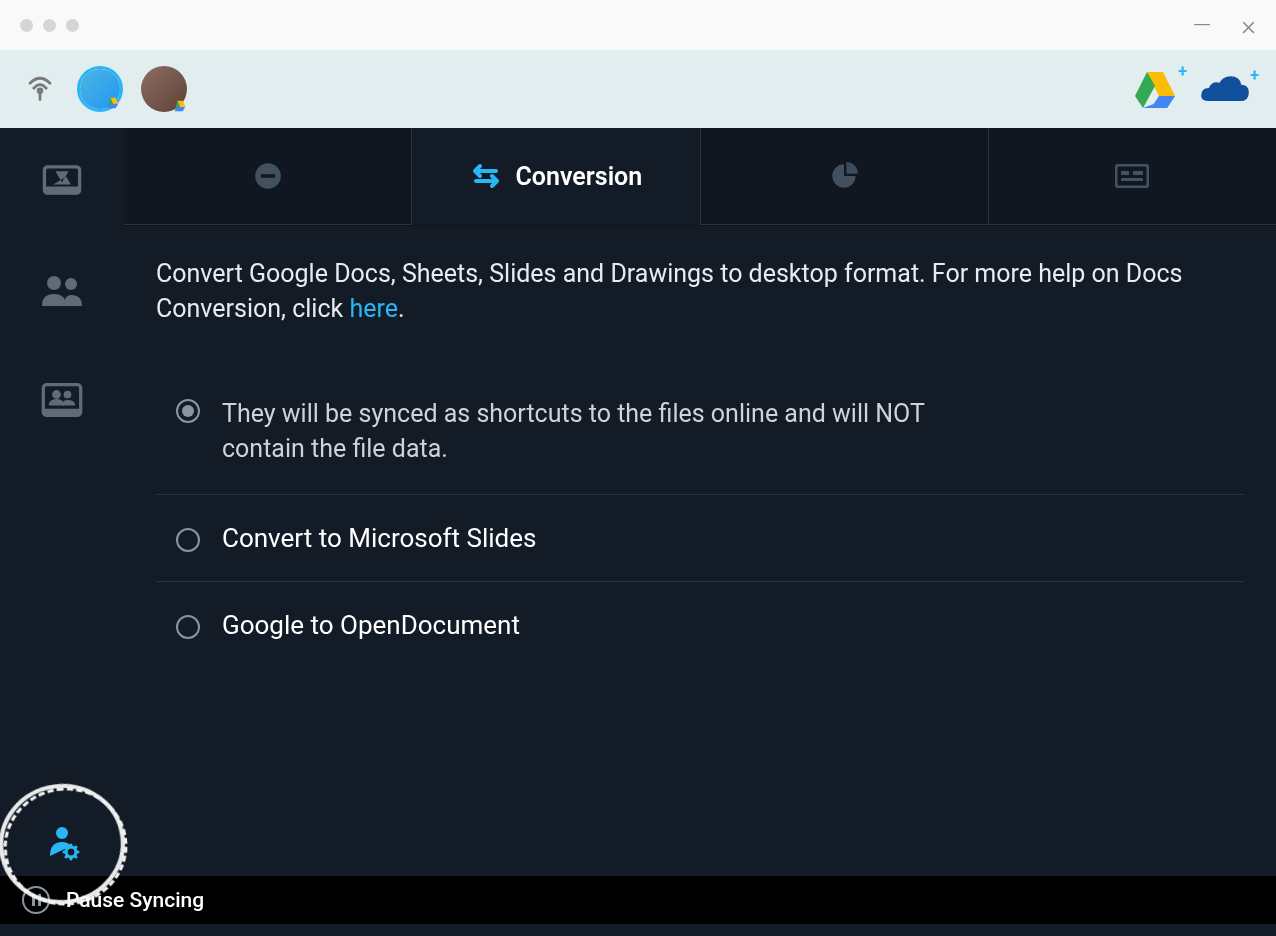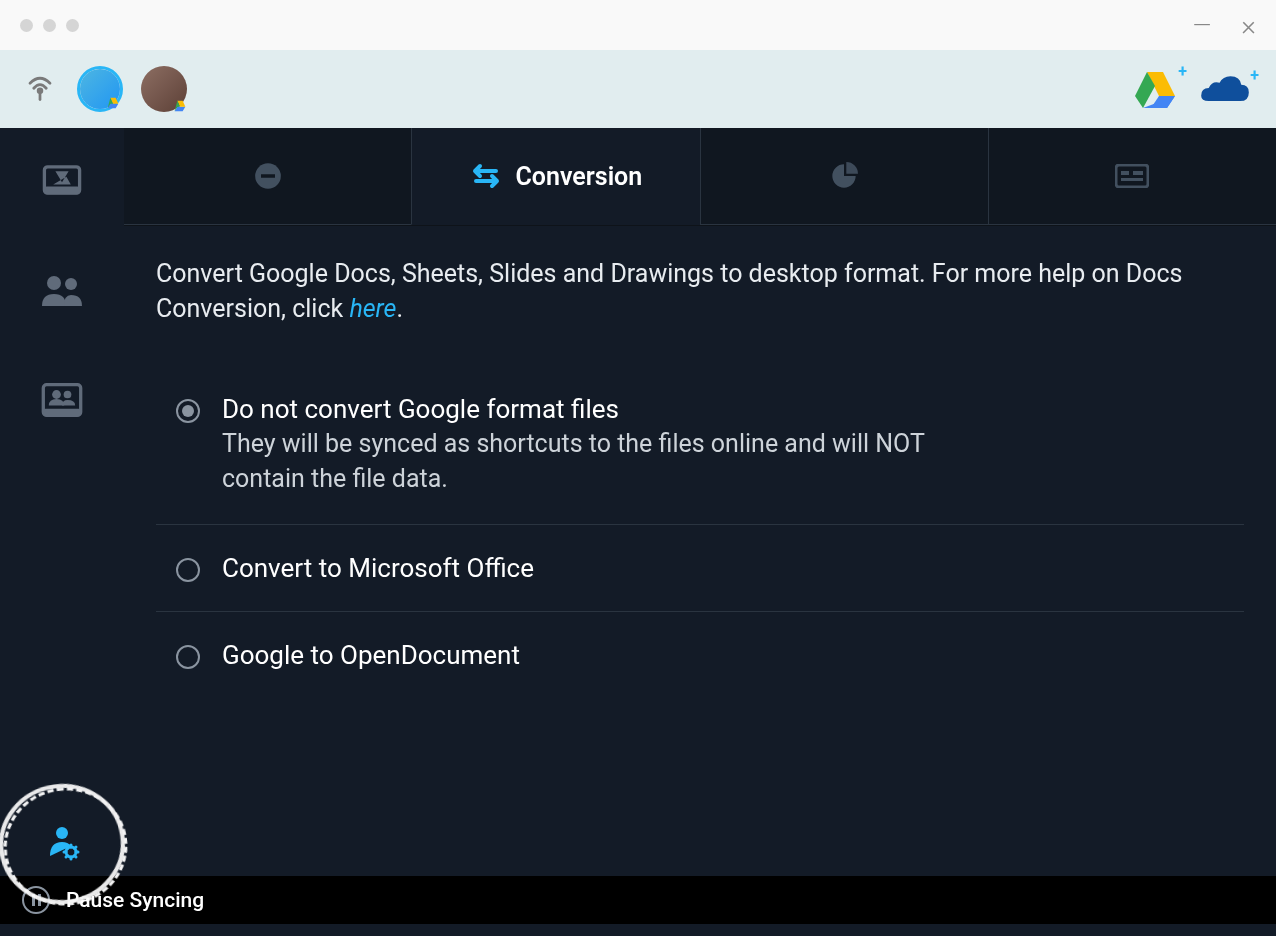--- a/index.html
+++ b/index.html
@@ -142,21 +142,21 @@
     .panel {
       padding: 30px 32px;
       color: #e8ecf0;
     }
     .description {
       font-size: 25px;
       line-height: 1.4;
       color: #e8ecf0;
       margin-bottom: 40px;
     }
-    .description a { color: #29b6f6; text-decoration: none; font-style: italic; }
+    .description a { color: #29b6f6; text-decoration: none; }
     
     .radio-group { }
     .radio-item {
       padding: 28px 0 28px 20px;
       border-bottom: 1px solid #2a3440;
     }
     .radio-item:last-child { border-bottom: none; }
     .radio-row {
       display: flex;
       align-items: flex-start;
@@ -364,30 +364,29 @@
     <div class="panel">
       <p class="description">
         <span>Convert Google Docs, Sheets, Slides and Drawings to desktop format. For more help on Docs Conversion, click </span><a href="#">here</a><span>.</span>
       </p>
 
       <div class="radio-group">
         <div class="radio-item">
           <div class="radio-row">
             <div class="radio-circle selected"></div>
             <div class="radio-content">
-              <div class="radio-label">Do not convert Google format files</div>
               <div class="radio-sublabel">They will be synced as shortcuts to the files online and will NOT contain the file data.</div>
             </div>
           </div>
         </div>
         <div class="radio-item">
           <div class="radio-row">
             <div class="radio-circle"></div>
             <div class="radio-content">
-              <div class="radio-label">Convert to Microsoft Office</div>
+              <div class="radio-label">Convert to Microsoft Slides</div>
             </div>
           </div>
         </div>
         <div class="radio-item">
           <div class="radio-row">
             <div class="radio-circle"></div>
             <div class="radio-content">
               <div class="radio-label">Google to OpenDocument</div>
             </div>
           </div>

